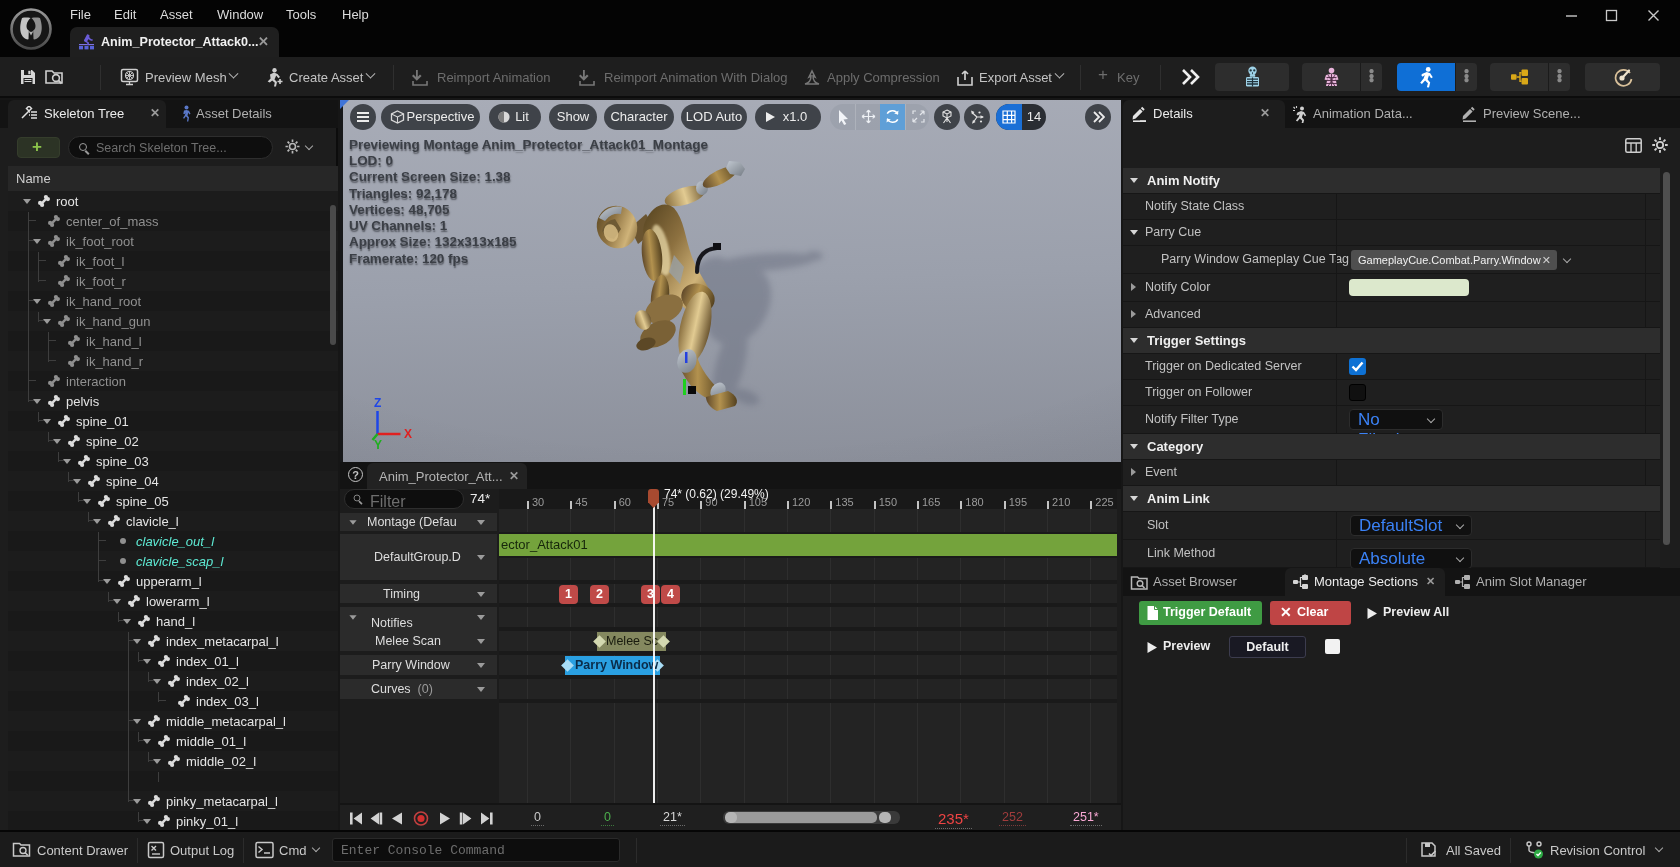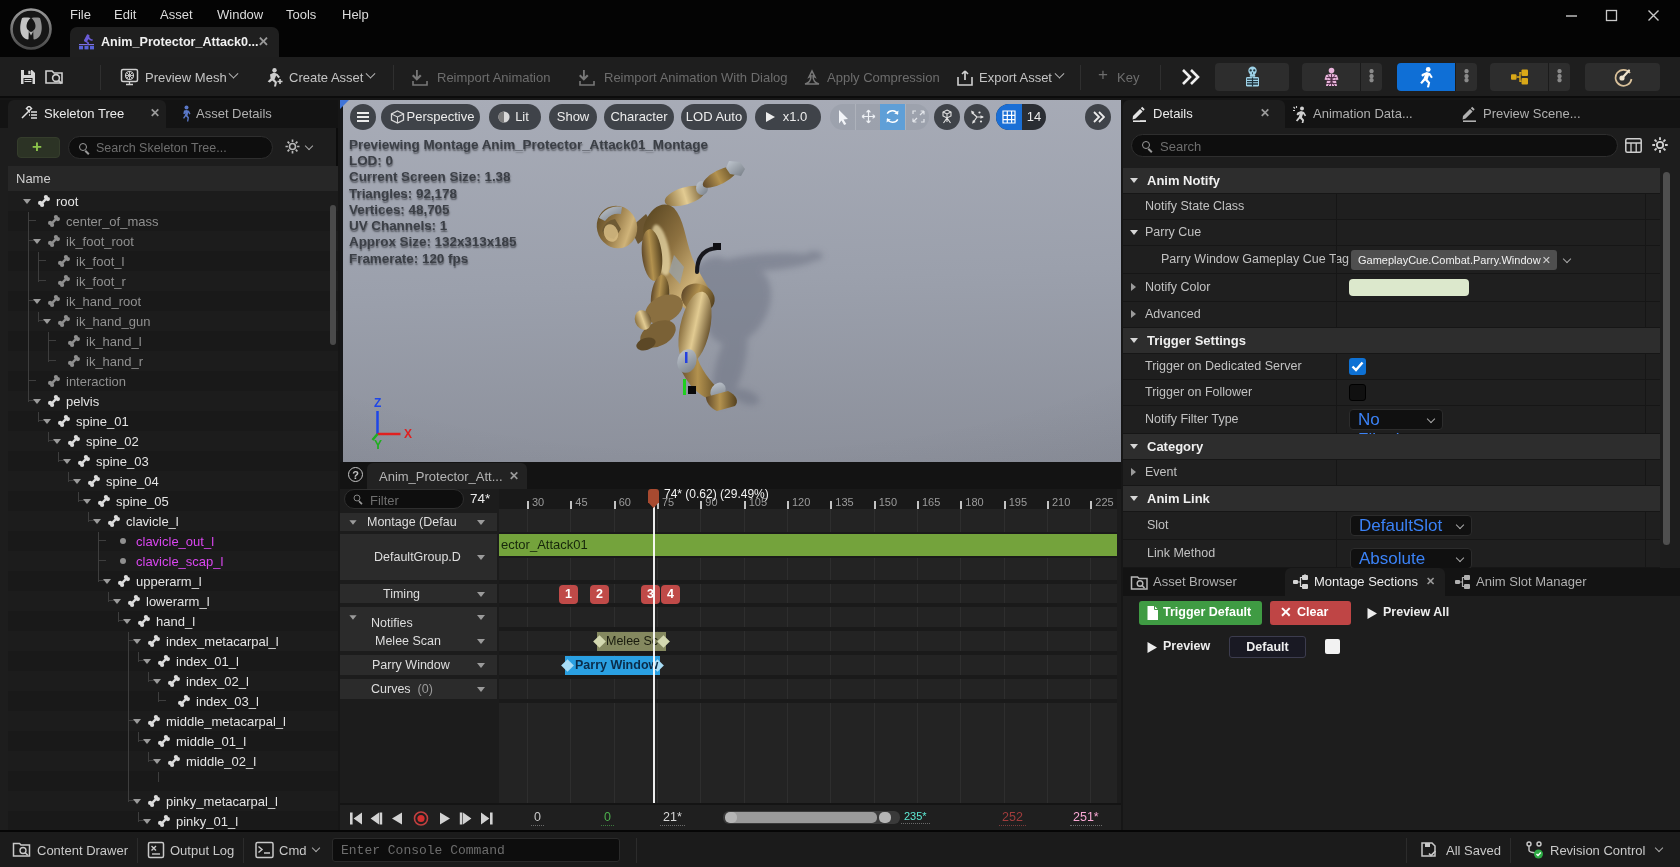--- a/index.html
+++ b/index.html
@@ -29,21 +29,21 @@
 #lpanel{left:0;top:100px;width:338px;height:730px;background:#1d1d1d;border-right:2px solid #0c0c0c}
 .ptab-on{background:#1d1d1d;border-radius:6px 6px 0 0}
 .ptab-txt{font-size:13px;white-space:nowrap}
 #lptabs{left:0;top:0;width:338px;height:28px;background:#131313}
 #treehead{left:8px;top:66px;width:330px;height:25px;background:#272727;color:#cfcfcf;font-size:13px;line-height:25px;padding-left:8px}
 #treebody{left:8px;top:91px;width:330px;height:639px;background:#191919;overflow:hidden}
 .trow{position:absolute;left:0;width:330px;height:20px}
 .zb{background:#1c1c1c}
 .tt{position:absolute;top:2.5px;font-size:13px;line-height:15px;white-space:nowrap}
 .tw{color:#e4e4e4}.tg{color:#909090}
-.td{color:#d946ef;}
+.td{color:#5eead4;font-style:italic}
 .bi{position:absolute}
 .hl{position:absolute;width:8px;height:1px;background:#3e3e3e}
 .vl{position:absolute;width:1px;background:#3e3e3e}
 .dot{position:absolute;width:6px;height:6px;border-radius:3px;background:#8f8f8f}
 .searchbox{background:#0e0e0e;border:1px solid #2e2e2e;border-radius:12px;color:#6e6e6e;font-size:12.5px}
 .mag{display:inline-block;position:relative;width:8px;height:8px;border:1.5px solid #9a9a9a;border-radius:50%}
 .mag:after{content:"";position:absolute;left:6px;top:6px;width:5px;height:1.5px;background:#9a9a9a;transform:rotate(45deg);transform-origin:0 0}
 
 #viewport{left:340px;top:100px;width:781px;height:362px;background:radial-gradient(130% 120% at 48% 30%,rgba(0,0,0,0) 55%,rgba(18,20,28,0.13) 100%),linear-gradient(178deg,#a8acb7 0%,#9ba0ac 50%,#8b8f9a 100%);overflow:hidden}
 .vpill{position:absolute;top:4px;height:26px;background:rgba(52,55,61,0.9);border-radius:13px;color:#ececec;font-size:13px;line-height:26px;text-align:center}
@@ -905,21 +905,21 @@
 <div id="timeline" class="ab">
  <div id="tltabs" class="ab"></div>
  <div class="ab" style="left:27px;top:1px;width:160px;height:26px;background:#222222;border-radius:6px 6px 0 0">
    <div class="ab ptab-txt" style="left:12px;top:6px;color:#b4b4b4">Anim_Protector_Att...</div>
    <div class="ab tclose" style="left:142px;top:6px;font-size:12px">✕</div>
  </div>
  <div class="ab" style="left:8px;top:5px;width:15px;height:15px;border:1.6px solid #c4c4c4;border-radius:50%;color:#c4c4c4;font-size:11px;font-weight:bold;text-align:center;line-height:15px">?</div>
 
  <div class="ab searchbox" style="left:4px;top:27px;width:120px;height:20px;border-radius:10px">
    <span class="mag" style="position:absolute;left:8px;top:4px;transform:scale(0.85)"></span>
-   <div style="position:absolute;left:25px;top:2.5px;font-size:13px">Filter</div>
+   <div style="position:absolute;left:25px;top:2.5px;font-size:16px">Filter</div>
  </div>
  <div class="ab" style="left:130px;top:29px;color:#ececec;font-size:13.5px">74*</div>
  <div class="lrow" style="top:51px;height:18px">
         <div class="tri" style="left:9px;top:7px;transform:scale(0.9)"></div>
         <div class="lbl" style="left:27px">Montage (Defau</div>
         <div class="tri" style="left:137px;top:7px"></div>
       </div>
  <div class="lrow" style="top:72px;height:46px">
         <div class="lbl" style="left:34px">DefaultGroup.D</div>
         <div class="tri" style="left:137px;top:21px"></div>
@@ -1033,21 +1033,21 @@
        <path d="M133 2.5 141.4 8.5 133 14.5zM142 2.5h2.6v12H142z"></path>
      </g>
    </svg>
    <div class="ab" style="left:191px;top:5px;color:#c8c8c8;font-size:12.5px;border-bottom:1px dotted #6a6a6a;padding:0 3px 1px">0</div>
    <div class="ab" style="left:261px;top:5px;color:#4cae4c;font-size:12.5px;border-bottom:1px dotted #3c7a3c;padding:0 3px 1px">0</div>
    <div class="ab" style="left:320px;top:5px;color:#d8d8d8;font-size:12.5px;border-bottom:1px dotted #6a6a6a;padding:0 3px 1px">21*</div>
    <div class="ab" style="left:383px;top:6px;width:177px;height:13px;background:#3a3a3a;border-radius:6px"></div>
    <div class="ab" style="left:387px;top:7px;width:150px;height:11px;background:#9a9a9a;border-radius:5px"></div>
    <div class="ab" style="left:539px;top:7px;width:12px;height:11px;background:#b5b5b5;border-radius:5px"></div>
    <div class="ab" style="left:385px;top:7px;width:12px;height:11px;background:#b5b5b5;border-radius:5px"></div>
-   <div class="ab" style="left:561px;top:5px;color:#5eead4;font-size:11px;border-bottom:1px dotted #6a6a6a;padding:0 3px 1px">235*</div>
+   <div class="ab" style="left:595px;top:5px;color:#ef4444;font-size:15px;border-bottom:1px dotted #6a6a6a;padding:0 3px 1px">235*</div>
    <div class="ab" style="left:659px;top:5px;color:#a03c3c;font-size:12.5px;border-bottom:1px dotted #7a3a3a;padding:0 3px 1px">252</div>
    <div class="ab" style="left:730px;top:5px;color:#f9a8d4;font-size:12.5px;border-bottom:1px dotted #6a6a6a;padding:0 3px 1px">251*</div>
  </div>
 </div>
 
 <div id="rpanel" class="ab">
  <div id="rptabs" class="ab"></div>
  <div class="ab ptab-on" style="left:0;top:0;width:162px;height:28px">
    <svg style="position:absolute;left:8px;top:6px" width="17" height="16" viewBox="0 0 17 16">
           <path d="M2 10 9 3l2.6 2.6L4.6 12.6 1.6 13.6z" fill="#e4e4e4"></path>
@@ -1070,24 +1070,20 @@
  </div>
  <div class="ab" style="left:332px;top:0;width:170px;height:28px">
    <svg style="position:absolute;left:6px;top:6px" width="17" height="16" viewBox="0 0 17 16">
           <path d="M2 10 9 3l2.6 2.6L4.6 12.6 1.6 13.6z" fill="#b0b0b0"></path>
           <path d="M10.5 1.5 13 4" stroke="#b0b0b0" stroke-width="2"></path>
           <path d="M2 15.2h13" stroke="#b0b0b0" stroke-width="1.6"></path>
         </svg>
    <div class="ab ptab-txt" style="left:28px;top:6px;color:#b0b0b0">Preview Scene...</div>
  </div>
 
- <div class="ab searchbox" style="left:8px;top:34px;width:487px;height:23px">
-   <span class="mag" style="position:absolute;left:10px;top:6px"></span>
-   <div style="position:absolute;left:28px;top:4px;font-size:13px">Search</div>
- </div>
  <svg class="ab" style="left:502px;top:38px" width="17" height="15" viewBox="0 0 17 15">
         <rect x="0.8" y="0.8" width="15.4" height="13.4" rx="1.5" fill="none" stroke="#cfcfcf" stroke-width="1.5"></rect>
         <path d="M0.8 5h15.4M6 5v9.2M11.2 5v9.2" stroke="#cfcfcf" stroke-width="1.3"></path>
       </svg>
  <svg class="ab" style="left:528px;top:36px" width="18" height="18" viewBox="0 0 17 17">
         <g fill="#cfcfcf">
           <circle cx="8.5" cy="8.5" r="3" fill="none" stroke="#cfcfcf" stroke-width="1.7"></circle>
           <path d="M8.5 1.2v2.6M8.5 13.2v2.6M1.2 8.5h2.6M13.2 8.5h2.6M3.4 3.4l1.9 1.9M11.7 11.7l1.9 1.9M13.6 3.4l-1.9 1.9M5.3 11.7l-1.9 1.9" stroke="#cfcfcf" stroke-width="1.8"></path>
         </g>
       </svg>

